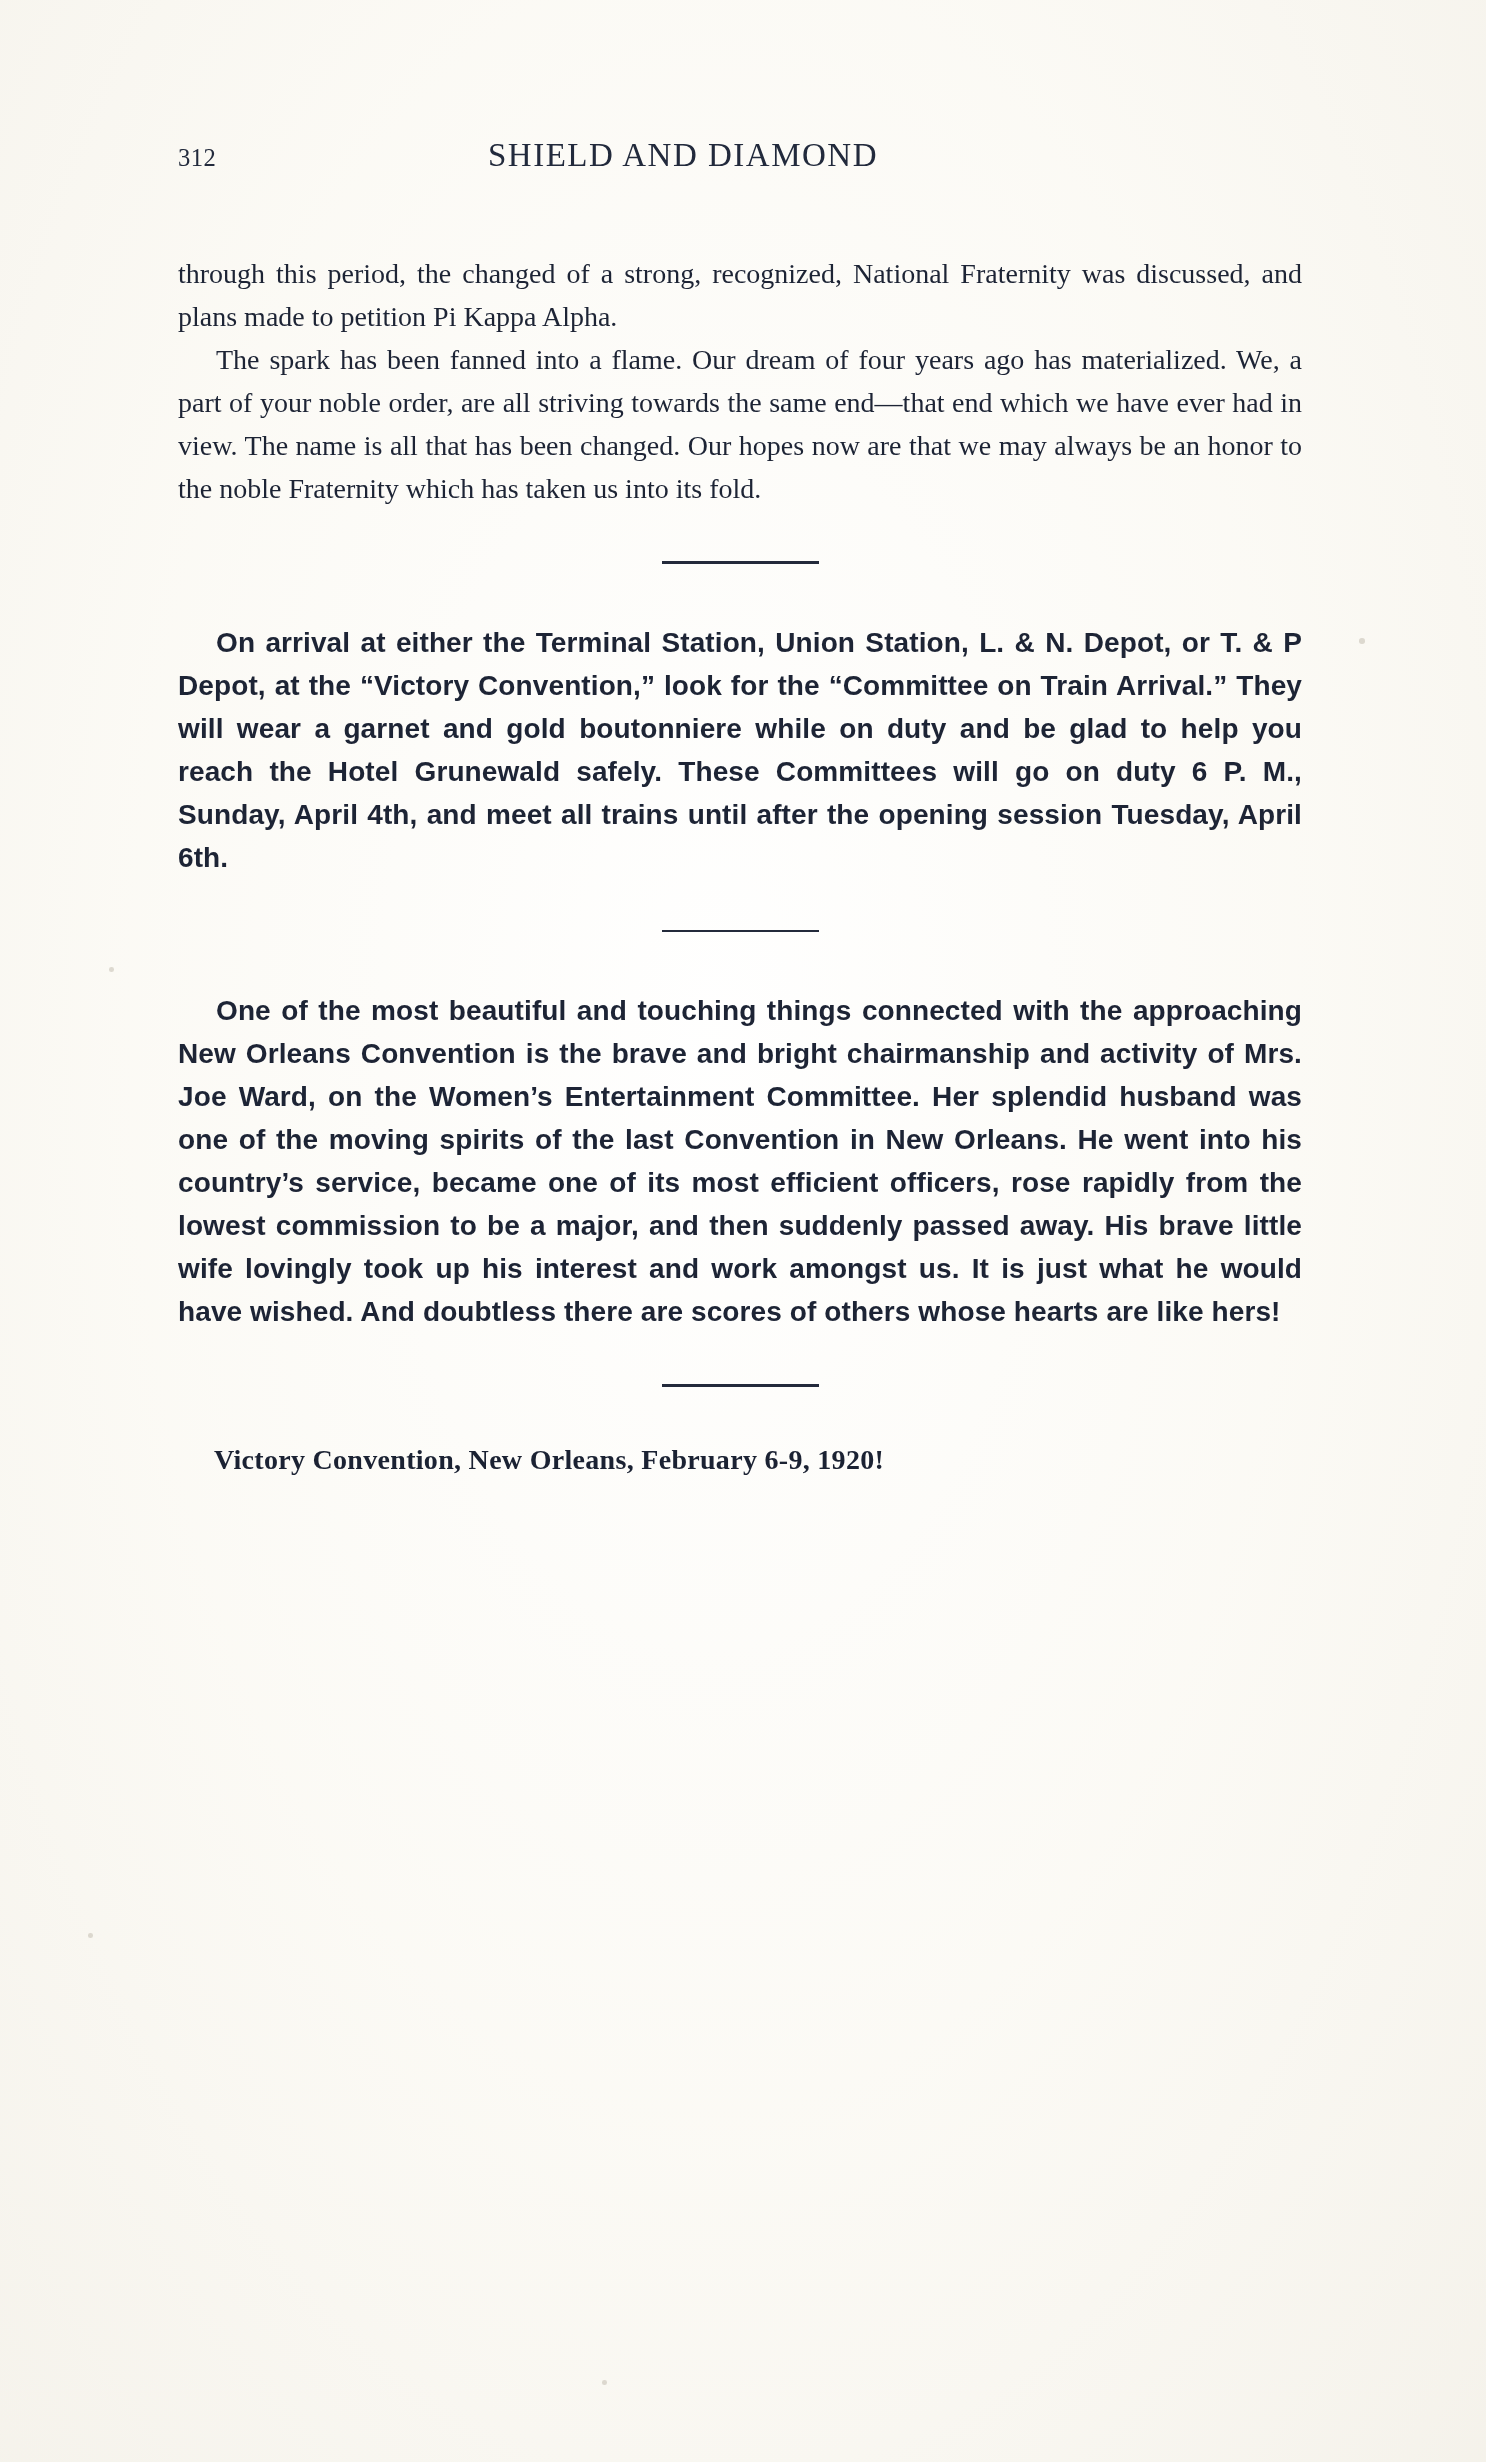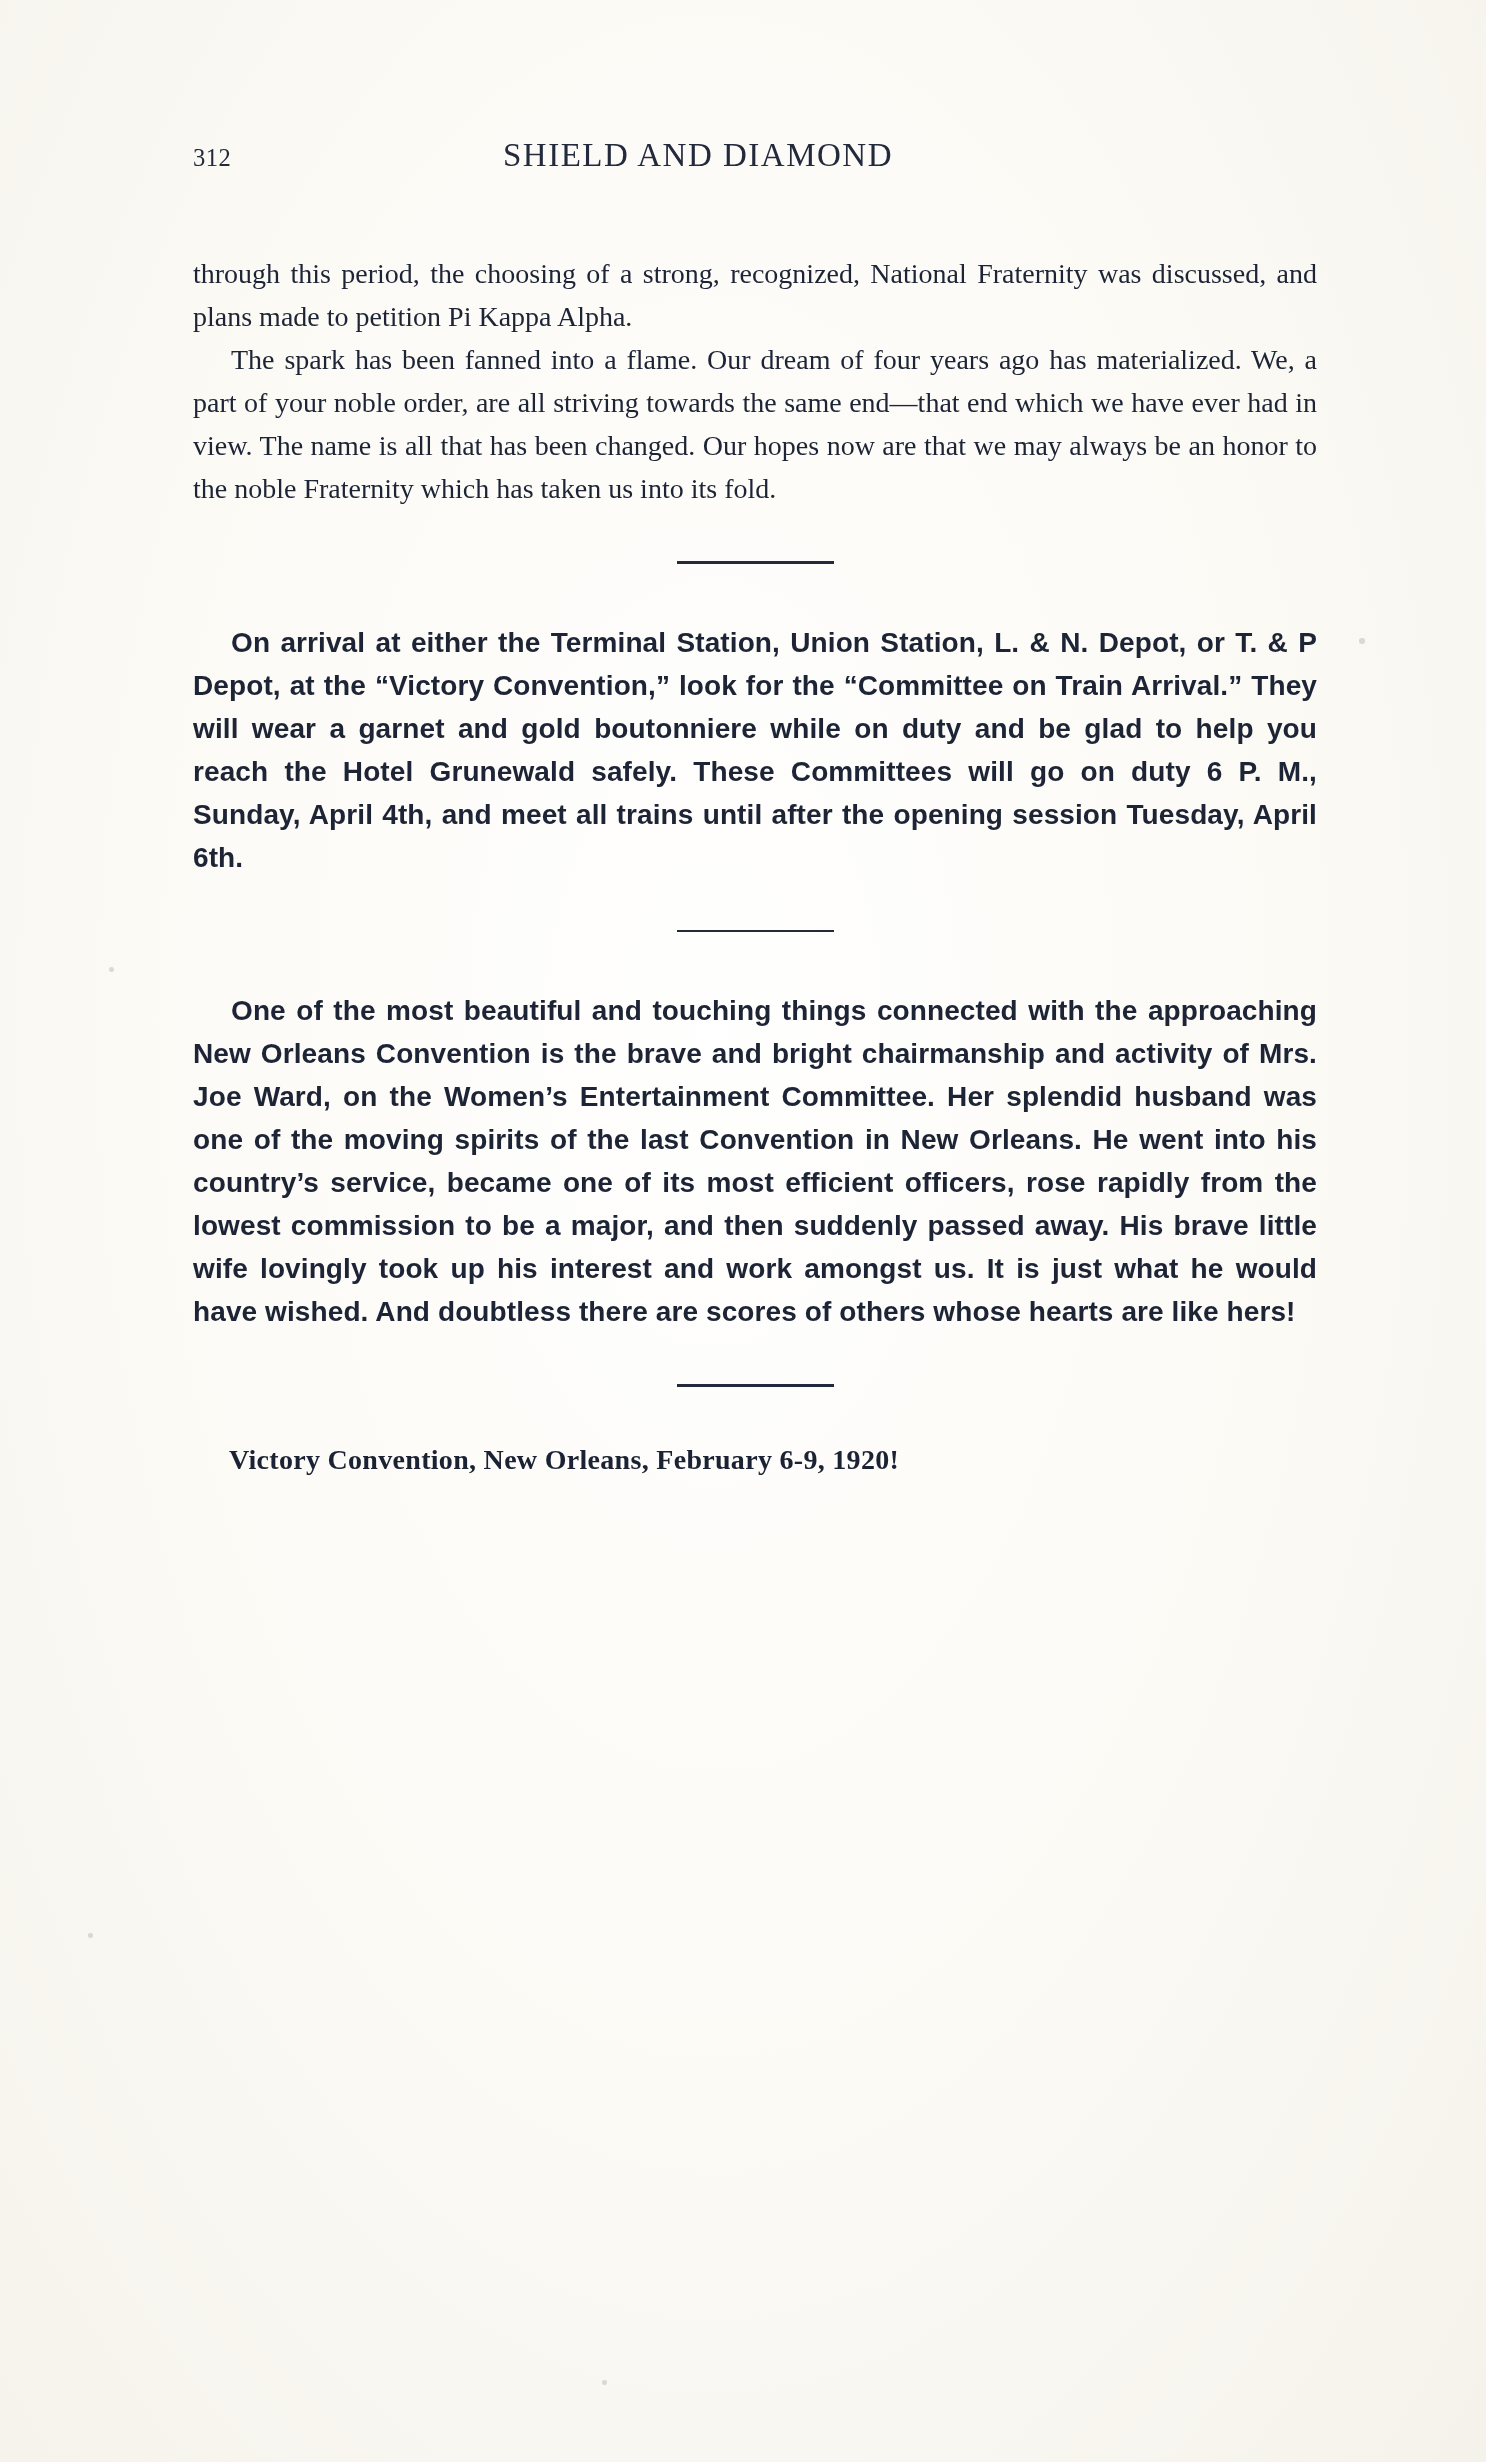--- a/index.html
+++ b/index.html
@@ -23,21 +23,21 @@
   
   .paper-tint {
     position: absolute;
     inset: 0;
     background:
       radial-gradient(ellipse at 48% 42%, rgba(255,255,255,0.9) 0%, rgba(250,248,242,0.55) 55%, rgba(238,234,224,0.55) 100%);
     pointer-events: none;
   }
   .content {
     position: absolute;
-    left: 193px;
+    left: 178px;
     top: 137px;
     width: 1124px;
   }
   .header-row {
     display: flex;
     align-items: baseline;
     margin-bottom: 78px;
   }
   .folio {
     font-size: 24.6px;
@@ -124,21 +124,21 @@
   <div class="speck" style="left:602px; top:2380px; width:4.6px; height:4.6px;"></div>
   <div class="speck" style="left:88px; top:1933px; width:4.6px; height:4.6px;"></div>
 
   <div class="content">
 
     <div class="header-row">
       <div class="folio">312</div>
       <div class="running-head">SHIELD AND DIAMOND</div>
     </div>
 
-    <p class="para-light">through this period, the choosing of a strong, recognized, National Fraternity was discussed, and plans made to petition Pi Kappa Alpha.</p>
+    <p class="para-light">through this period, the changed of a strong, recognized, National Fraternity was discussed, and plans made to petition Pi Kappa Alpha.</p>
 
     <p class="para-light indent">The spark has been fanned into a flame.  Our dream of four years ago has materialized.  We, a part of your noble order, are all striving towards the same end—that end which we have ever had in view.  The name is all that has been changed.  Our hopes now are that we may always be an honor to the noble Fraternity which has taken us into its fold.</p>
 
 
     <div class="rule-wrap">
       <div class="rule"></div>
     </div>
 
     <p class="para-bold indent">On arrival at either the Terminal Station, Union Station, L. &amp; N. Depot, or T. &amp; P Depot, at the “Victory Convention,” look for the “Committee on Train Arrival.”  They will wear a garnet and gold boutonniere while on duty and be glad to help you reach the Hotel Grunewald safely.  These Committees will go on duty 6 P. M., Sunday, April 4th, and meet all trains until after the opening session Tuesday, April 6th.</p>
 

